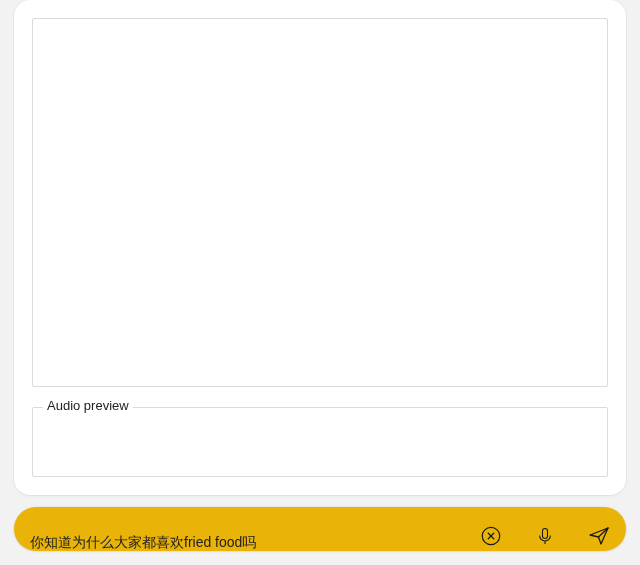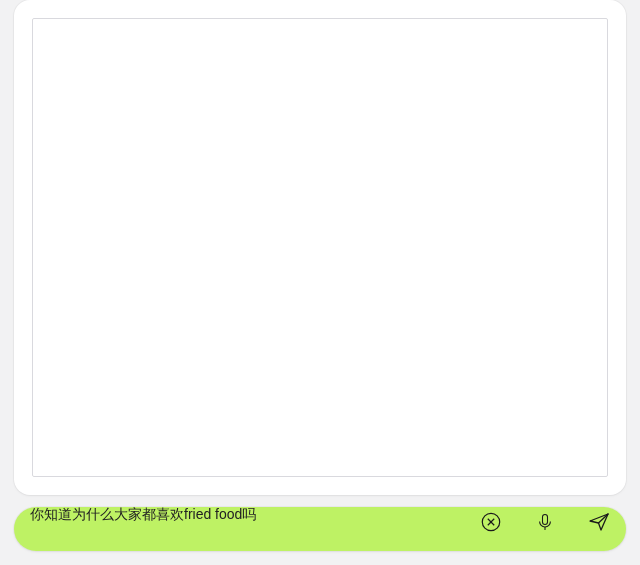--- a/index.html
+++ b/index.html
@@ -50,26 +50,26 @@
       top: -9px;
       left: 10px;
       background: #fff;
       padding: 0 4px;
       font-size: 13px;
       color: #222;
       line-height: 1;
     }
     .bottom-bar {
       margin-top: 12px;
-      background: #bef264;
+      background: #eab308;
       border-radius: 22px;
       box-shadow: 0 1px 3px rgba(0,0,0,0.06), 0 0 0 1px rgba(0,0,0,0.03);
       height: 44px;
       display: flex;
-      align-items: flex-start;
+      align-items: flex-end;
       padding: 0 12px 0 16px;
       gap: 24px;
     }
     .chat-input {
       flex: 1;
       border: none;
       outline: none;
       font-size: 14px;
       color: #222;
       background: transparent;
@@ -88,20 +88,23 @@
       padding: 0;
     }
     .icon-btn svg { display: block; }
   </style>
 </head>
 <body>
 
 <div class="top-card">
   <textarea class="big-textarea" style=""></textarea>
 
+  <div class="audio-group">
+    <span class="audio-legend">Audio preview</span>
+  </div>
 </div>
 
 <div class="bottom-bar">
   <input type="text" class="chat-input" value="你知道为什么大家都喜欢fried food吗" style="">
 
   <button class="icon-btn">
     <span>
       <svg width="22" height="22" viewBox="0 0 24 24" fill="none" stroke="currentColor" stroke-width="1.3">
         <circle cx="12" cy="12" r="9.5"></circle>
         <line x1="8.5" y1="8.5" x2="15.5" y2="15.5"></line>

